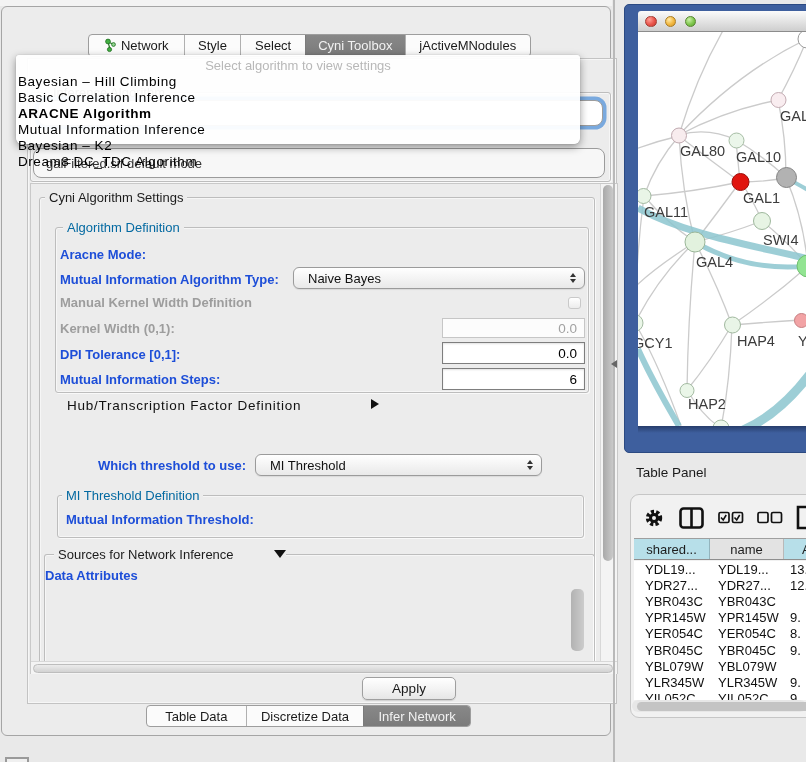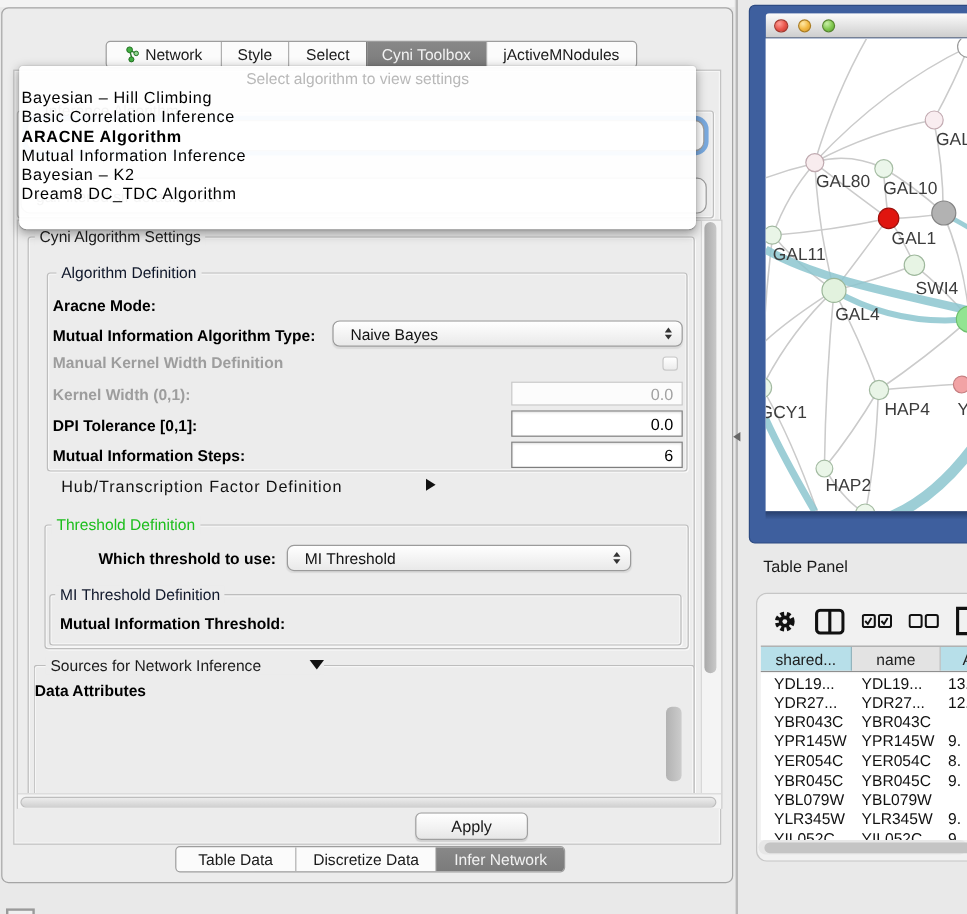--- a/index.html
+++ b/index.html
@@ -20,31 +20,31 @@
   .tabstrip{display:flex;border:1px solid #9d9d9d;border-radius:4px;overflow:hidden;
             background:#fbfbfb;box-sizing:border-box;}
   .tabstrip .tab{display:flex;align-items:center;justify-content:center;gap:4px;
                  border-left:1px solid #b0b0b0;color:#1a1a1a;white-space:nowrap;box-sizing:border-box;}
   .tabstrip .tab:first-child{border-left:none;}
   .tabstrip .tab.sel{background:linear-gradient(#888,#7b7b7b);color:#f2f2f2;border-left-color:#7b7b7b;}
   #cp-tabs{left:86px;top:27px;width:443px;height:23px;}
   #cp-bottom-tabs{left:144px;top:698px;width:325px;height:22px;}
 
   
-  #cp-content{left:9px;top:51px;width:590px;height:646px;background:#ececec;
+  #cp-content{left:25px;top:51px;width:590px;height:646px;background:#ececec;
               border:1px solid #c3c3c3;box-shadow:inset 0 0 0 1px #f6f6f6;box-sizing:border-box;}
 
   
   .group{position:absolute;border:1px solid #bdbdbd;border-radius:3px;box-sizing:border-box;
          box-shadow:inset 0 0 0 1px rgba(255,255,255,.55),1px 1px 0 rgba(255,255,255,.7);}
   .group-label{position:absolute;top:-8px;background:#ececec;padding:0 4px;font-size:13px;
                line-height:15px;white-space:nowrap;}
-  .gl-black{color:#1c1c1c;} .gl-blue{color:#0f172a;} .gl-green{color:#1dbe1d;}
-
-  .blabel{position:absolute;font-weight:bold;font-size:13px;color:#000000;white-space:nowrap;}
+  .gl-black{color:#1c1c1c;} .gl-blue{color:#0369a1;} .gl-green{color:#1dbe1d;}
+
+  .blabel{position:absolute;font-weight:bold;font-size:13px;color:#1d4ed8;white-space:nowrap;}
   .blabel.disabled{color:#9d9d9d;}
   .plabel{position:absolute;font-size:13px;color:#111;white-space:nowrap;}
 
   
   .combo{position:absolute;border:1px solid #9b9b9b;border-radius:6px;box-sizing:border-box;
          background:linear-gradient(#ffffff,#f5f5f5 45%,#e9e9e9);
          display:flex;align-items:center;box-shadow:0 1px 1px rgba(0,0,0,.08);}
   .combo .cv{padding-left:14px;font-size:13px;color:#111;white-space:nowrap;}
   .combo .steppers{position:absolute;right:8px;top:0;bottom:0;display:flex;flex-direction:column;
                    justify-content:center;gap:1.5px;}
@@ -78,21 +78,21 @@
   #attr-sel{position:absolute;background:#3b63cb;}
   #attr-sel div{padding-left:5px;line-height:17.1px;font-size:13px;color:#fff;white-space:nowrap;}
 
   
   #apply-btn{left:334px;top:618px;width:94px;height:23px;border:1px solid #9f9f9f;border-radius:5px;
              background:linear-gradient(#ffffff,#f1f1f1 60%,#e6e6e6);display:flex;align-items:center;
              justify-content:center;font-size:13.5px;color:#1a1a1a;box-sizing:border-box;
              box-shadow:0 1px 1px rgba(0,0,0,.12);}
 
   
-  #algo-popup{left:16px;top:55px;width:564px;height:136px;background:rgba(255,255,255,.95);
+  #algo-popup{left:16px;top:55px;width:564px;height:89px;background:rgba(255,255,255,.95);
               border-radius:3px 3px 6px 6px;box-shadow:0 3px 9px rgba(0,0,0,.4),0 0 1px rgba(0,0,0,.3);
               z-index:50;}
   #algo-popup .prompt{text-align:center;color:#b8b8b8;font-size:13px;padding-top:3px;height:16px;}
   #algo-popup .item{padding-left:2px;line-height:16.1px;font-size:13.5px;letter-spacing:0.55px;color:#000;white-space:nowrap;}
   #algo-popup .item.hl{font-weight:bold;}
 
   
   #combo-behind-1{left:10px;top:41px;width:565px;height:26px;border:1px solid #9d9d9d;border-radius:8px;
                   background:#fff;box-shadow:0 0 0 3.5px rgba(92,152,219,.8);box-sizing:border-box;}
   #combo-behind-2{left:5px;top:89px;width:572px;height:30px;border:1px solid #9b9b9b;border-radius:8px;
@@ -223,23 +223,20 @@
           </div>
 
           <span class="blabel" style="left:29px;top:188px;">Mutual Information Steps:</span>
           <div class="tfield" style="left:411px;top:184px;width:143px;height:22px;">
             <span>6</span>
           </div>
 
           <span class="plabel" style="left:36px;top:214px;font-size:13.5px;letter-spacing:0.75px;">Hub/Transcription Factor Definition</span>
           <span class="tri-right" style="left:340px;top:215px;"></span>
 
-          <div class="group" style="left:22px;top:253px;width:537px;height:104px;">
-            <span class="group-label gl-green" style="left:5px;">Threshold Definition</span>
-          </div>
 
           <span class="blabel" style="left:67px;top:274px;">Which threshold to use:</span>
           <div class="combo" style="left:224px;top:270px;width:287px;height:22px;">
             <span class="cv">MI Threshold</span>
             <span class="steppers">
                 <i class="up"></i>
                 <i class="dn"></i>
               </span>
           </div>
 

